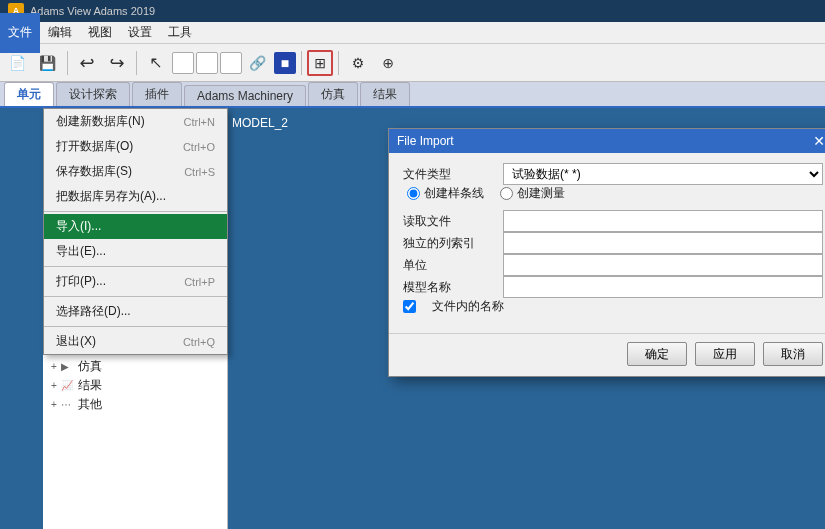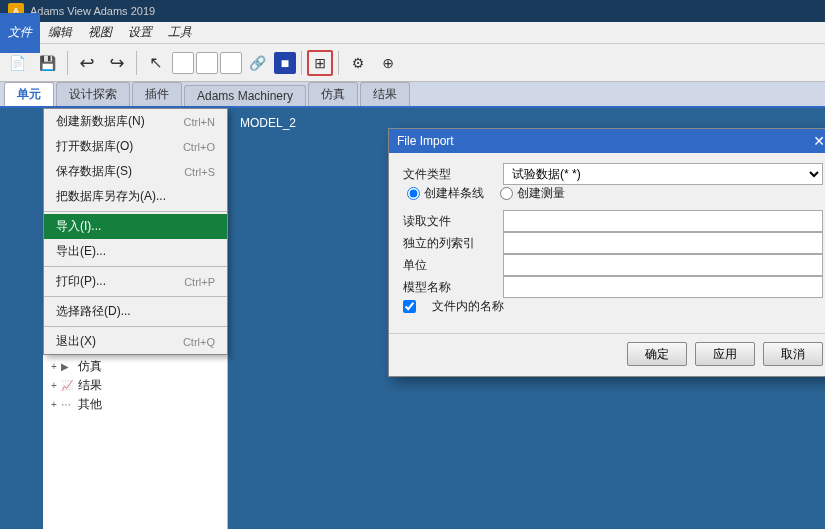--- a/index.html
+++ b/index.html
@@ -46,21 +46,20 @@
       border-bottom: 1px solid #ccc;
     }
     .menu-item {
       padding: 20px 8px;
       cursor: pointer;
       font-size: 12px;
       color: #222;
       height: 100%;
       display: flex;
       align-items: center;
-      font-style: italic;
     }
     .menu-item.active { background: #316ac5; color: white; }
 
     
     #toolbar {
       background: #f0f0f0;
       height: 38px;
       display: flex;
       align-items: center;
       padding: 2px 4px;
@@ -208,21 +207,21 @@
     
     #canvas-area {
       flex: 1;
       background: #2a6496;
       position: relative;
       overflow: hidden;
     }
     #model-label {
       position: absolute;
       top: 8px;
-      left: 12px;
+      left: 4px;
       color: white;
       font-size: 12px;
     }
 
     
     #file-import-dialog {
       position: absolute;
       top: 20px;
       left: 160px;
       width: 450px;

